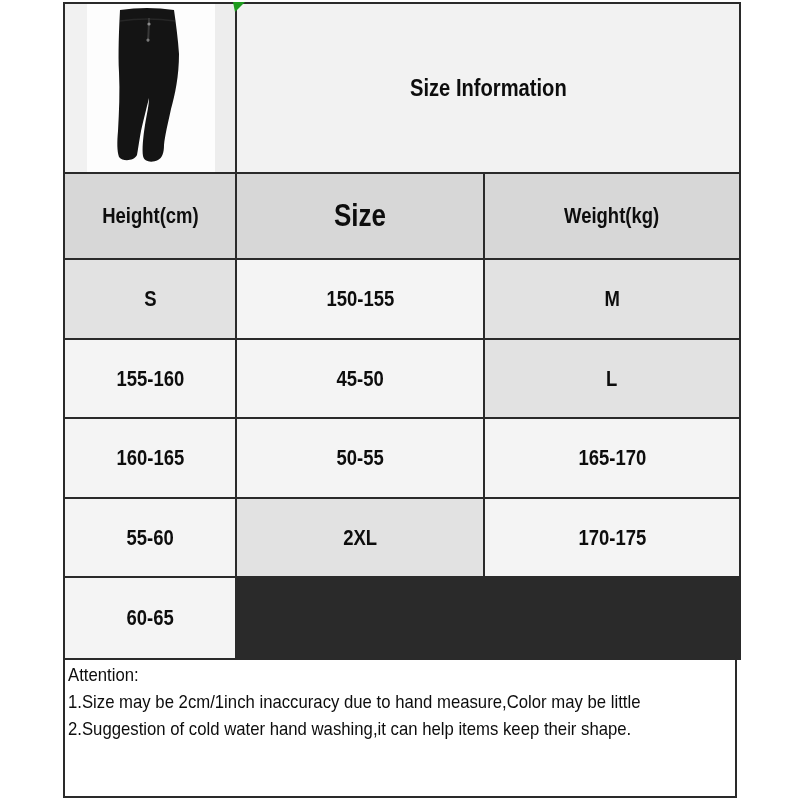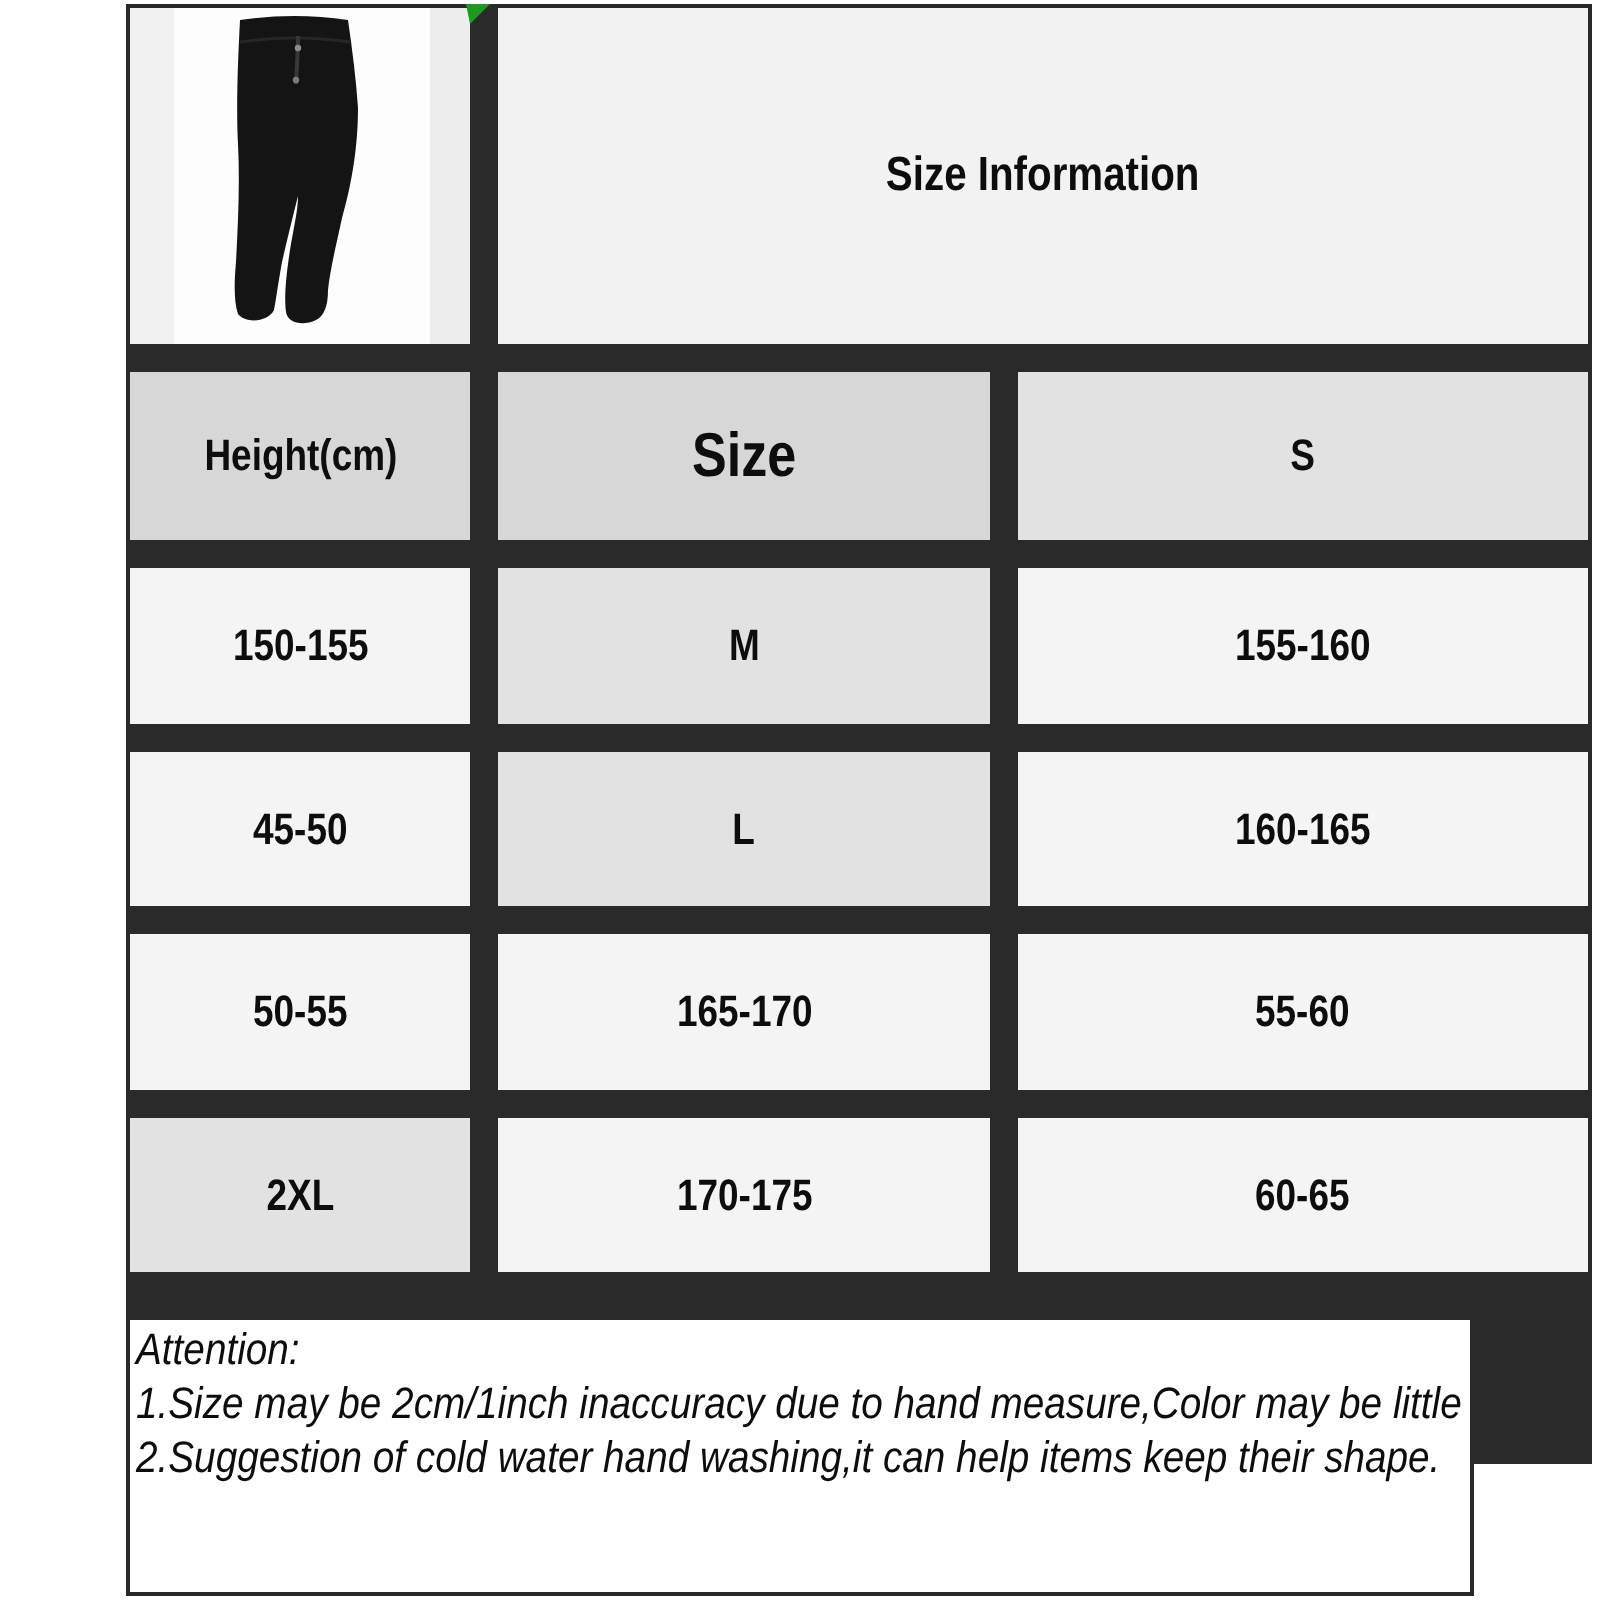--- a/index.html
+++ b/index.html
@@ -18,24 +18,24 @@
     font-family:"Liberation Sans", sans-serif;
     color:var(--text);
     position:relative;overflow:hidden;
   }
   .sheet{position:absolute;left:63px;top:2px;width:674px;}
 
   
   .size-grid{
     display:grid;
     box-sizing:border-box;
-    width:733px;
+    width:678px;
     grid-template-columns:170px 246px 1fr;
     grid-template-rows:168px 84px 78px 77px 78px 77px 80px;
-    gap:14px;
+    gap:2px;
     background:var(--border);
     border:2px solid var(--border);
   }
   .cell{
     display:flex;align-items:center;justify-content:center;
     background:var(--cell-bg);
     overflow:hidden;
   }
   .img-cell{
     background:linear-gradient(to right,
@@ -67,21 +67,21 @@
   
   .attention{
     box-sizing:border-box;
     position:absolute;left:0;top:658px;width:674px;height:138px;
     border:2px solid var(--border);border-top:none;
     background:#ffffff;
     padding:1px 0 0 3px;
     overflow:hidden;
   }
   .attention .line{
-    font-size:22px;line-height:27px;font-weight:normal;font-style:italic;
+    font-size:19px;line-height:27px;font-weight:normal;
   }
 
   .pants-svg{position:absolute;left:0;top:0;width:170px;height:168px;}
 </style>
 </head>
 <body>
 
 <div class="sheet">
 
   <div class="size-grid">
@@ -101,20 +101,23 @@
     </div>
     <div class="cell title-cell">
       <span class="cx title-text">Size Information</span>
     </div>
 
     <div class="cell hdr">
       <span class="cx col-hdr-text">Height(cm)</span>
     </div>
     <div class="cell hdr">
       <span class="cx size-hdr-text">Size</span>
+    </div>
+    <div class="cell hdr">
+      <span class="cx col-hdr-text">Weight(kg)</span>
     </div>
 
     <div class="cell sizecol">
       <span class="cx size-text">S</span>
     </div>
     <div class="cell">
       <span class="cx val-text">150-155</span>
     </div>
 
     <div class="cell sizecol">

